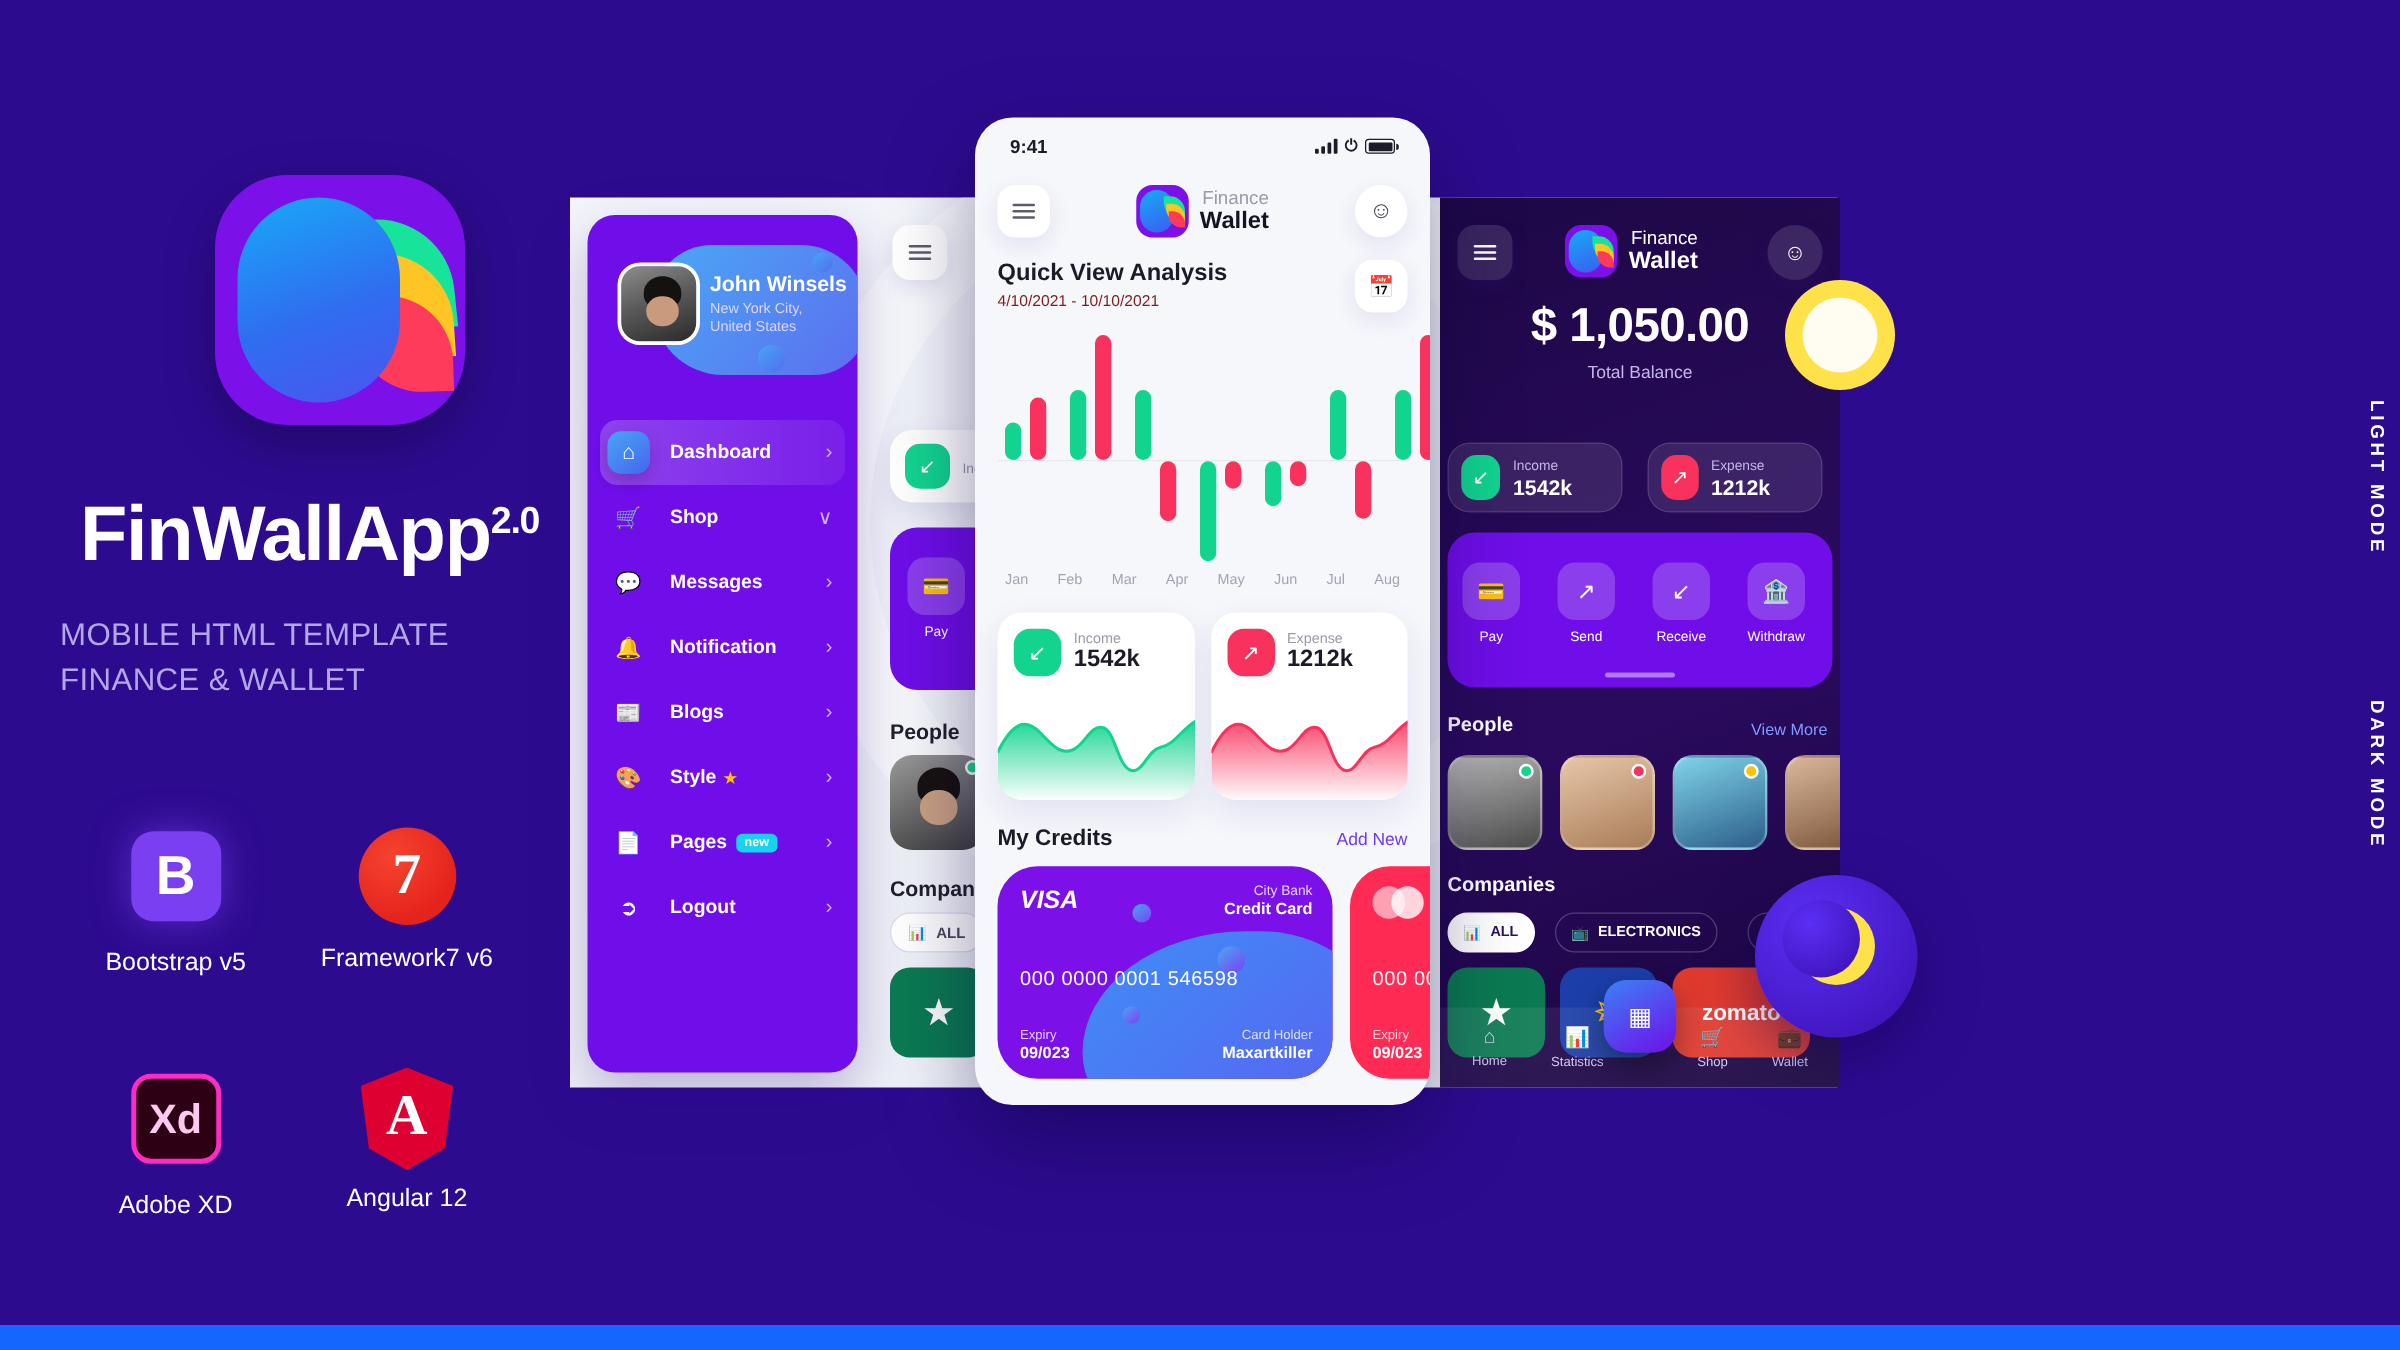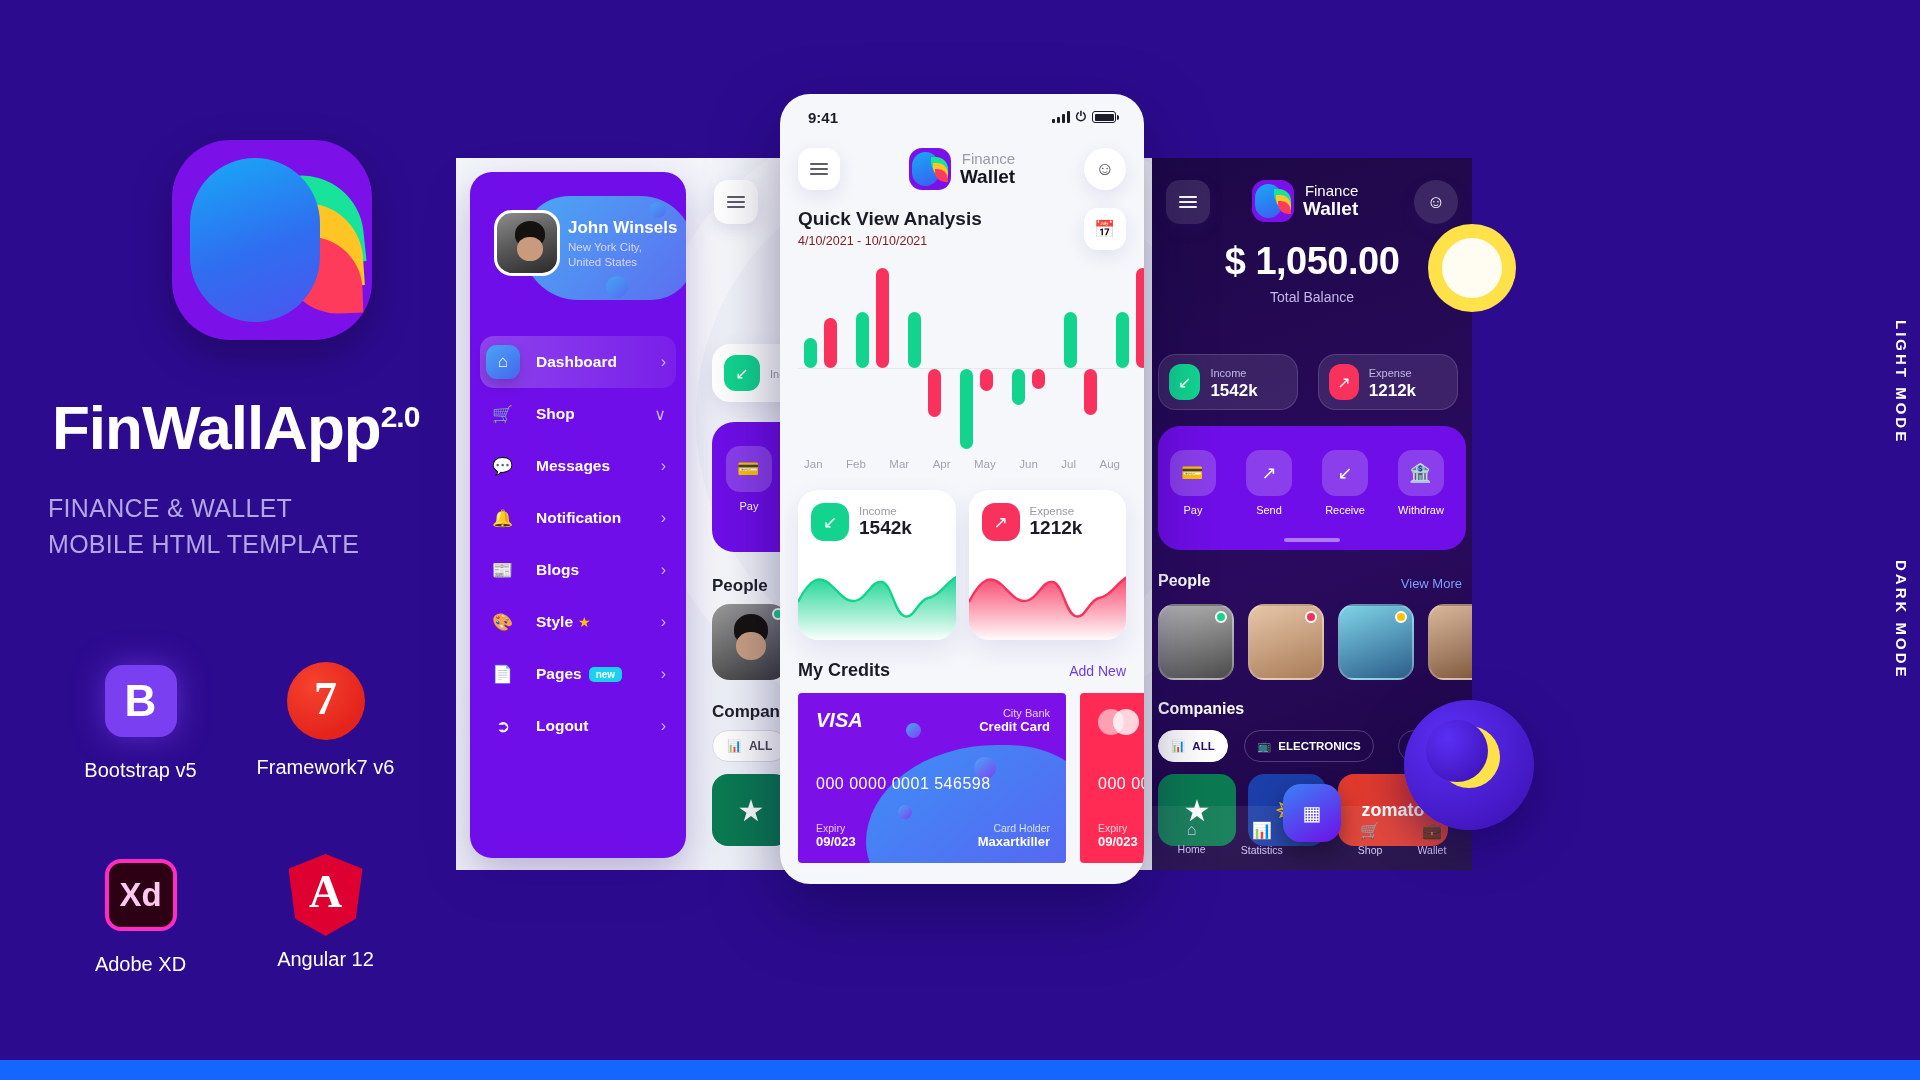--- a/index.html
+++ b/index.html
@@ -31,21 +31,21 @@
   }
   .logo-mark .fan-r {
     top:96px; width:78px; height:78px; background:#ff3b5c;
     border-radius:0 54px 0 54px; transform:rotate(-2deg);
   }
   .logo-mark .leaf {
     position:absolute; left:18px; top:18px; width:130px; height:164px;
     border-radius:65px; background:linear-gradient(160deg,#18a9f7 0%,#2f6ef0 55%,#4b55ef 100%);
   }
   .brand-title {
-    position:absolute; left:52px; top:392px;
+    position:absolute; left:64px; top:392px;
     font-size:62px; font-weight:bold; color:#fff; letter-spacing:-1px;
     white-space:nowrap;
   }
   .brand-title sup { font-size:30px; font-weight:bold; vertical-align:super; }
   .brand-sub {
     position:absolute; left:48px; top:490px;
     font-size:25px; line-height:36px; color:#b3a7e8; letter-spacing:.3px;
   }
   .tech-grid {
     position:absolute; left:48px; top:660px; width:370px;
@@ -344,21 +344,21 @@
   .spark { position:absolute; left:0; right:0; bottom:0; height:80px; }
 
   .credits-row {
     display:flex; justify-content:space-between; align-items:center; padding:20px 18px 0;
   }
   .credits-title { font-size:18px; font-weight:bold; color:#1b1b28; }
   .credits-link { font-size:14px; color:#6f3bf0; }
 
   .cc-row { display:flex; gap:14px; padding:12px 18px 0; }
   .cc {
-    width:268px; flex:0 0 auto; height:170px; border-radius:4px; position:relative;
+    width:268px; flex:0 0 auto; height:170px; border-radius:32px; position:relative;
     overflow:hidden; color:#fff;
   }
   .cc.visa { background:#7b11e8; }
   .cc.mc { background:#ff2b55; }
   .cc .blob {
     position:absolute; right:-30px; top:52px; width:230px; height:170px;
     background:linear-gradient(140deg,#3f8ef7,#5b5ef0);
     border-radius:60% 40% 55% 45%;
   }
   .cc-brand { position:absolute; left:18px; top:16px; font-size:20px; font-weight:bold; font-style:italic; }
@@ -418,22 +418,22 @@
     <div class="logo-mark">
       <div class="fan-g"></div>
         <div class="fan-y"></div>
         <div class="fan-r"></div>
       <div class="leaf"></div>
     </div>
     <div class="brand-title">
       <span>FinWallApp</span><sup>2.0</sup>
     </div>
     <div class="brand-sub">
+      <div>MOBILE HTML TEMPLATE</div>
       <div>FINANCE &amp; WALLET</div>
-      <div>MOBILE HTML TEMPLATE</div>
     </div>
 
     <div class="tech-grid">
       <div class="tech-item">
         <div class="tech-icon">
           <div class="ic-bootstrap">B</div>
         </div>
         <div class="tech-label">Bootstrap v5</div>
       </div>
       <div class="tech-item">

